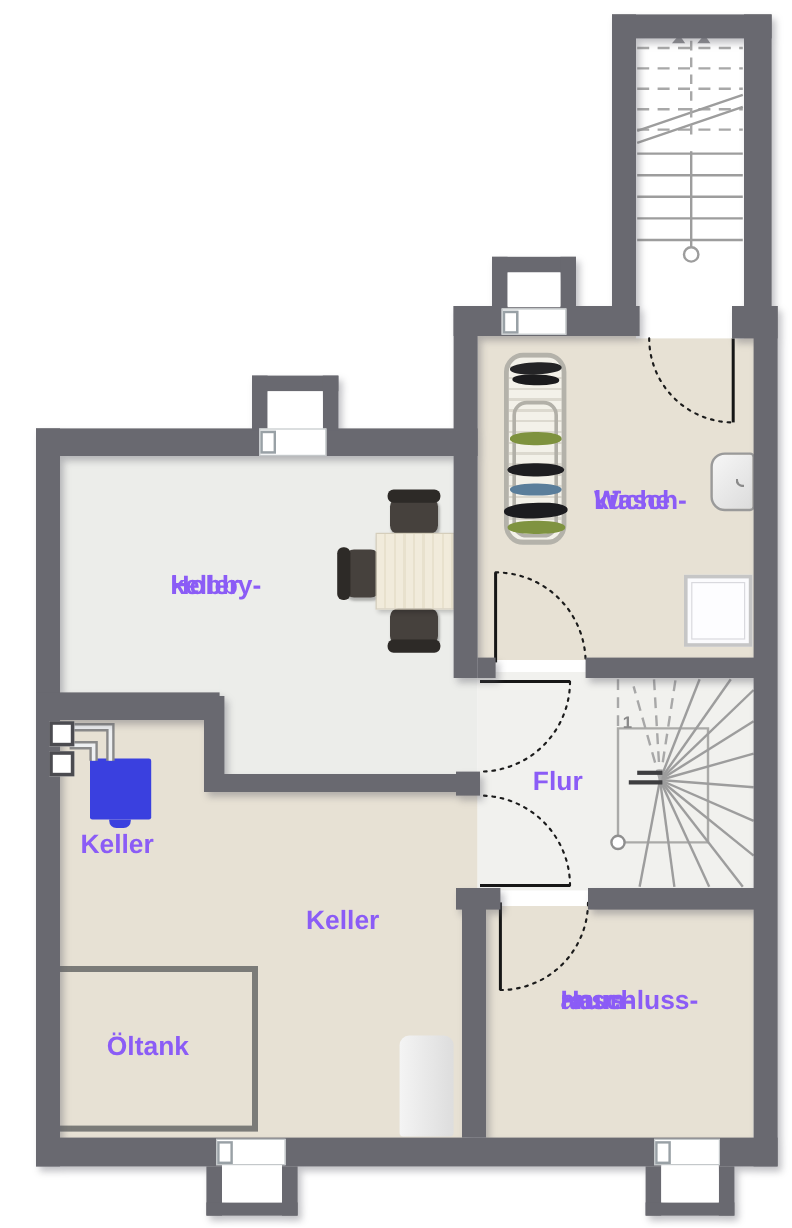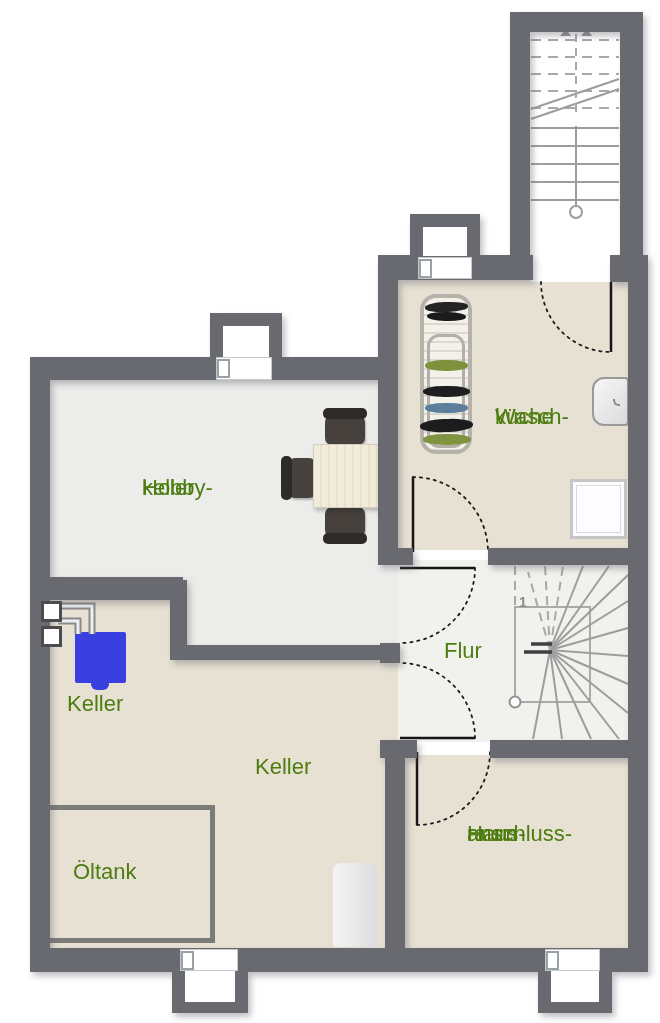--- a/index.html
+++ b/index.html
@@ -35,21 +35,21 @@
   .washer-inner{left:3px;top:3px;right:3px;bottom:3px;background:#fdfdff;border:1px solid #d9d9de;}
   .rack{background:#f3f1e9 repeating-linear-gradient(180deg,transparent 0 7px,#dcd9cf 7px 9px);
         border:4px solid #b4b2aa;border-radius:16px;}
   .rack-inner{border:3px solid #b2b0a8;border-radius:12px;background:transparent;}
   .blob{border-radius:46%;}
   .chair{background:#46413d;border-radius:7px;box-shadow:1px 2px 2px rgba(0,0,0,.25);}
   .backrest{background:#2d2a27;border-radius:5px;}
   .table{background:repeating-linear-gradient(90deg,#f1ebdb 0 6px,#e8e1cd 6px 8px);
          border:1px solid #d5cebb;box-shadow:2px 3px 4px rgba(0,0,0,.22);}
   
-  .lbl{color:#4d7c0f;font-size:22px;font-weight:normal;line-height:28px;white-space:nowrap;}
+  .lbl{color:#8b5cf6;font-size:22px;font-weight:bold;line-height:28px;white-space:nowrap;}
   .lbl span{position:static;display:block;}
   .step-num{color:#8a8a8a;font-size:14px;font-weight:bold;}
   svg.lines{left:0;top:0;pointer-events:none;}
 </style>
 </head>
 <body>
 
 <div id="plan">
 
   <div class="floor fl-light" style="left:48px;top:378px;width:330px;height:202px;"></div>
@@ -237,21 +237,21 @@
     <span>Hobby-</span>
       <span>keller</span>
   </div>
   <div class="lbl" style="left:495px;top:403px;">
     <span>Wasch-</span>
       <span>küche</span>
   </div>
   <div class="lbl" style="left:444px;top:637px;">Flur</div>
   <div class="lbl" style="left:67px;top:690px;">Keller</div>
   <div class="lbl" style="left:255px;top:753px;">Keller</div>
-  <div class="lbl" style="left:73px;top:858px;">Öltank</div>
+  <div class="lbl" style="left:89px;top:858px;">Öltank</div>
   <div class="lbl" style="left:467px;top:820px;">
     <span>Haus-</span>
       <span>anschluss-</span>
       <span>raum</span>
   </div>
   <div class="step-num" style="left:519px;top:594px;">1</div>
 
 </div>
 
 </body></html>

